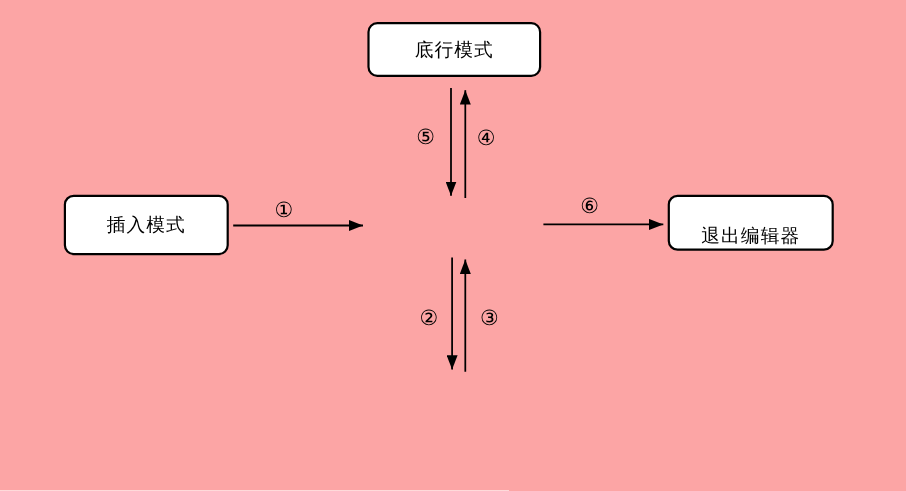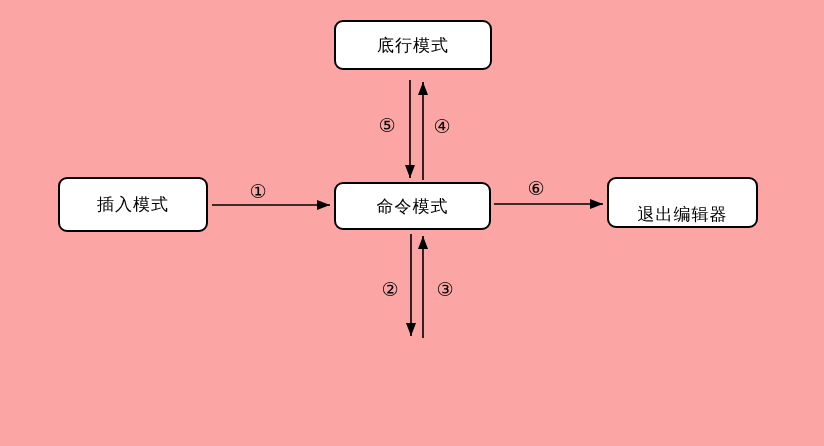--- a/index.html
+++ b/index.html
@@ -83,23 +83,20 @@
   </svg>
 
   <div class="node node-top">
     <span>底行模式</span>
   </div>
 
   <div class="node node-left">
     <span>插入模式</span>
   </div>
 
-  <div class="node node-center">
-    <span>命令模式</span>
-  </div>
 
   <div class="node node-right">
     <span>退出编辑器</span>
   </div>
 
 
   <span class="edge-label lbl-1">①</span>
   <span class="edge-label lbl-2">②</span>
   <span class="edge-label lbl-3">③</span>
   <span class="edge-label lbl-4">④</span>

